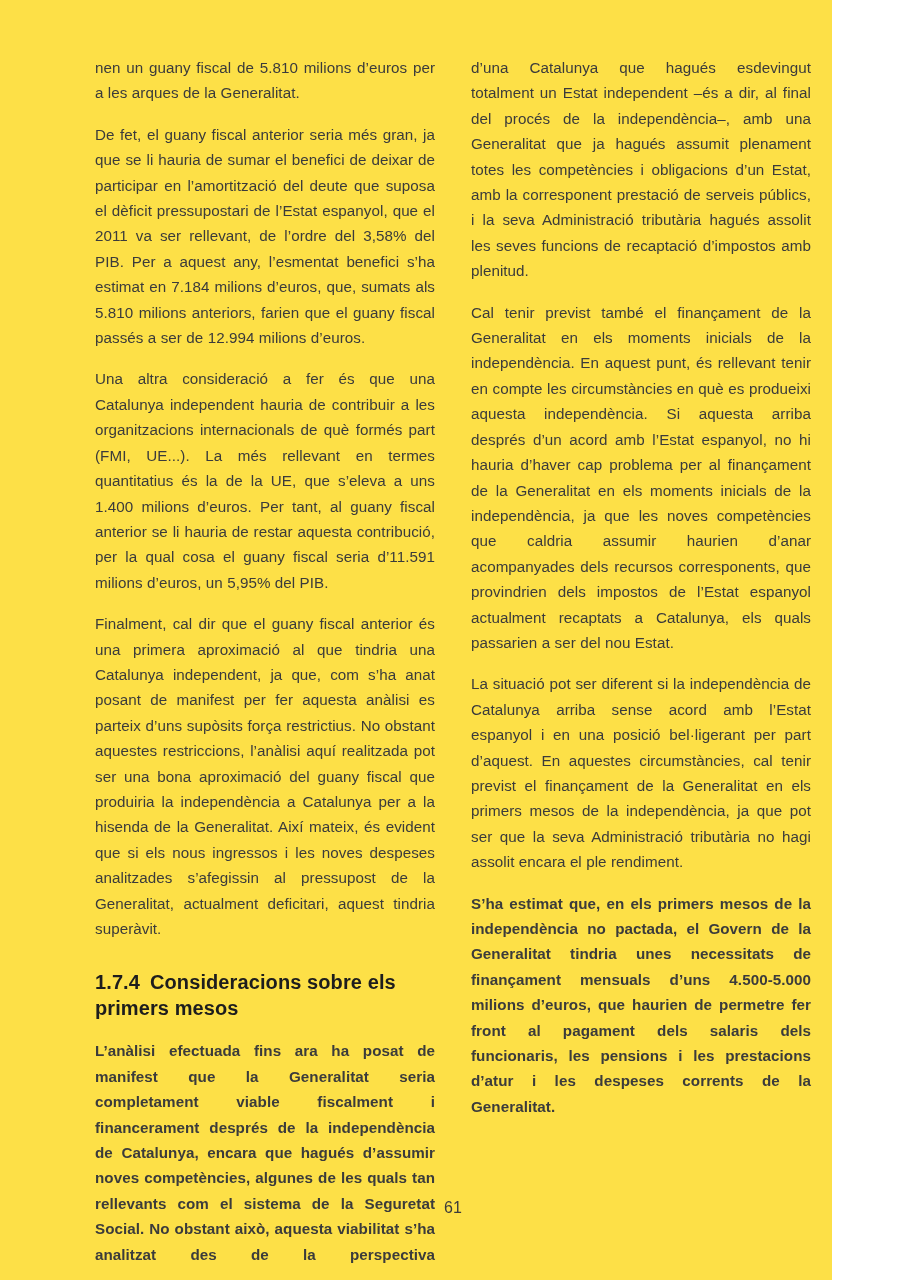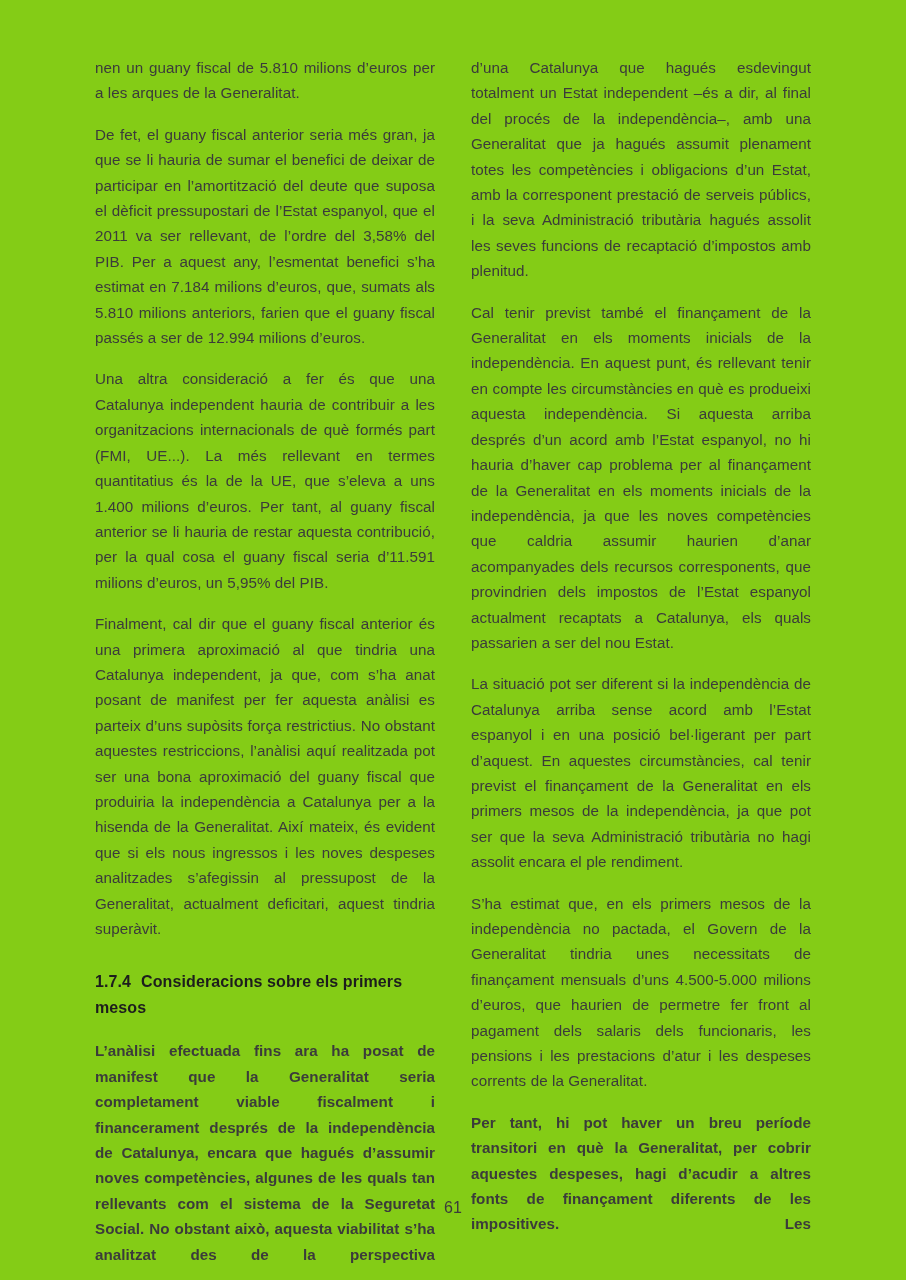--- a/index.html
+++ b/index.html
@@ -13,23 +13,23 @@
     height: 1280px;
     position: relative;
     font-family: "Liberation Sans", "DejaVu Sans", sans-serif;
     color: #3b3b3b;
     overflow: hidden;
   }
 
   .page {
     position: absolute;
     left: 0; top: 0;
-    width: 906px;
+    width: 832px;
     height: 1280px;
-    background: #84cc16;
+    background: #fde047;
   }
 
   .columns {
     position: absolute;
     left: 95px;
     top: 55px;
     width: 716px;
     height: 1120px;
     display: flex;
     flex-direction: row;
@@ -59,21 +59,21 @@
     font-weight: bold;
   }
 
   
   p.para.full-justify {
     text-align-last: justify;
   }
 
   h2.section-heading {
     margin: 28px 0 17px 0;
-    font-size: 16px;
+    font-size: 20px;
     line-height: 26px;
     font-weight: bold;
     color: #1d1d1d;
     text-align: left;
     letter-spacing: 0.1px;
   }
 
   h2.section-heading .num {
     margin-right: 10px;
   }
@@ -106,20 +106,19 @@
       <h2 class="section-heading"><span class="num">1.7.4</span><span>Consideracions sobre els primers mesos</span></h2>
 
       <p class="para full-justify">L’anàlisi efectuada fins ara ha posat de manifest que la Generalitat seria completament viable fiscalment i financerament després de la independència de Catalunya, encara que hagués d’assumir noves competències, algunes de les quals tan rellevants com el sistema de la Seguretat Social. No obstant això, aquesta viabilitat s’ha analitzat des de la perspectiva</p>
     </div>
 
     <div class="column">
       <p class="para">d’una Catalunya que hagués esdevingut totalment un Estat independent –és a dir, al final del procés de la independència–, amb una Generalitat que ja hagués assumit plenament totes les competències i obligacions d’un Estat, amb la corresponent prestació de serveis públics, i la seva Administració tributària hagués assolit les seves funcions de recaptació d’impostos amb plenitud.</p>
       <p class="para">Cal tenir previst també el finançament de la Generalitat en els moments inicials de la independència. En aquest punt, és rellevant tenir en compte les circumstàncies en què es produeixi aquesta independència. Si aquesta arriba després d’un acord amb l’Estat espanyol, no hi hauria d’haver cap problema per al finançament de la Generalitat en els moments inicials de la independència, ja que les noves competències que caldria assumir haurien d’anar acompanyades dels recursos corresponents, que provindrien dels impostos de l’Estat espanyol actualment recaptats a Catalunya, els quals passarien a ser del nou Estat.</p>
       <p class="para">La situació pot ser diferent si la independència de Catalunya arriba sense acord amb l’Estat espanyol i en una posició bel·ligerant per part d’aquest. En aquestes circumstàncies, cal tenir previst el finançament de la Generalitat en els primers mesos de la independència, ja que pot ser que la seva Administració tributària no hagi assolit encara el ple rendiment.</p>
       <p class="para">S’ha estimat que, en els primers mesos de la independència no pactada, el Govern de la Generalitat tindria unes necessitats de finançament mensuals d’uns 4.500-5.000 milions d’euros, que haurien de permetre fer front al pagament dels salaris dels funcionaris, les pensions i les prestacions d’atur i les despeses corrents de la Generalitat.</p>
-      <p class="para full-justify">Per tant, hi pot haver un breu període transitori en què la Generalitat, per cobrir aquestes despeses, hagi d’acudir a altres fonts de finançament diferents de les impositives. Les</p>
     </div>
 
   </div>
 
   <div class="page-number">61</div>
 
 </div>
 
 </body></html>

